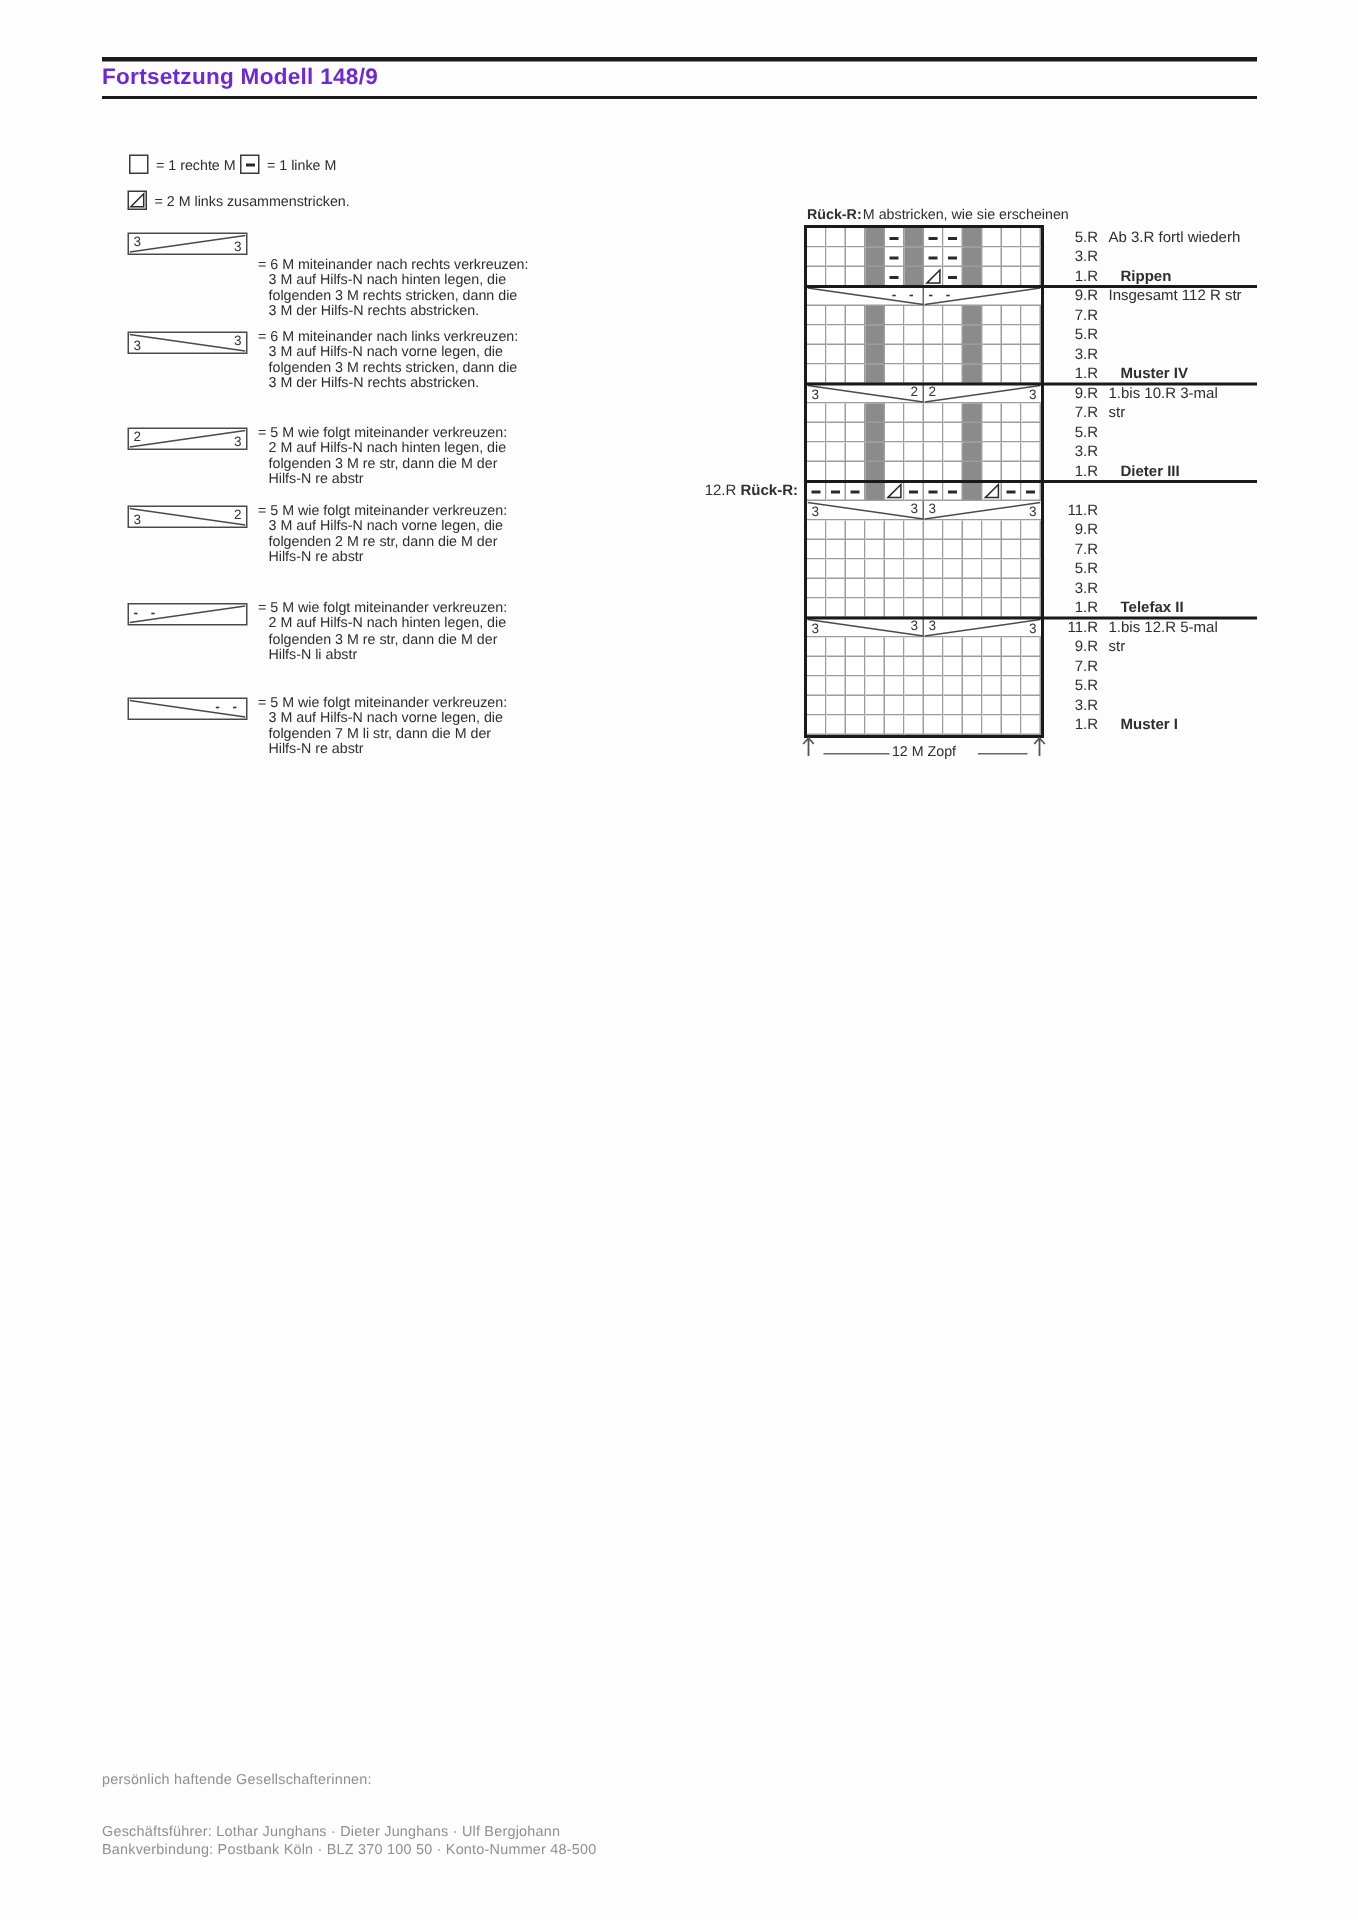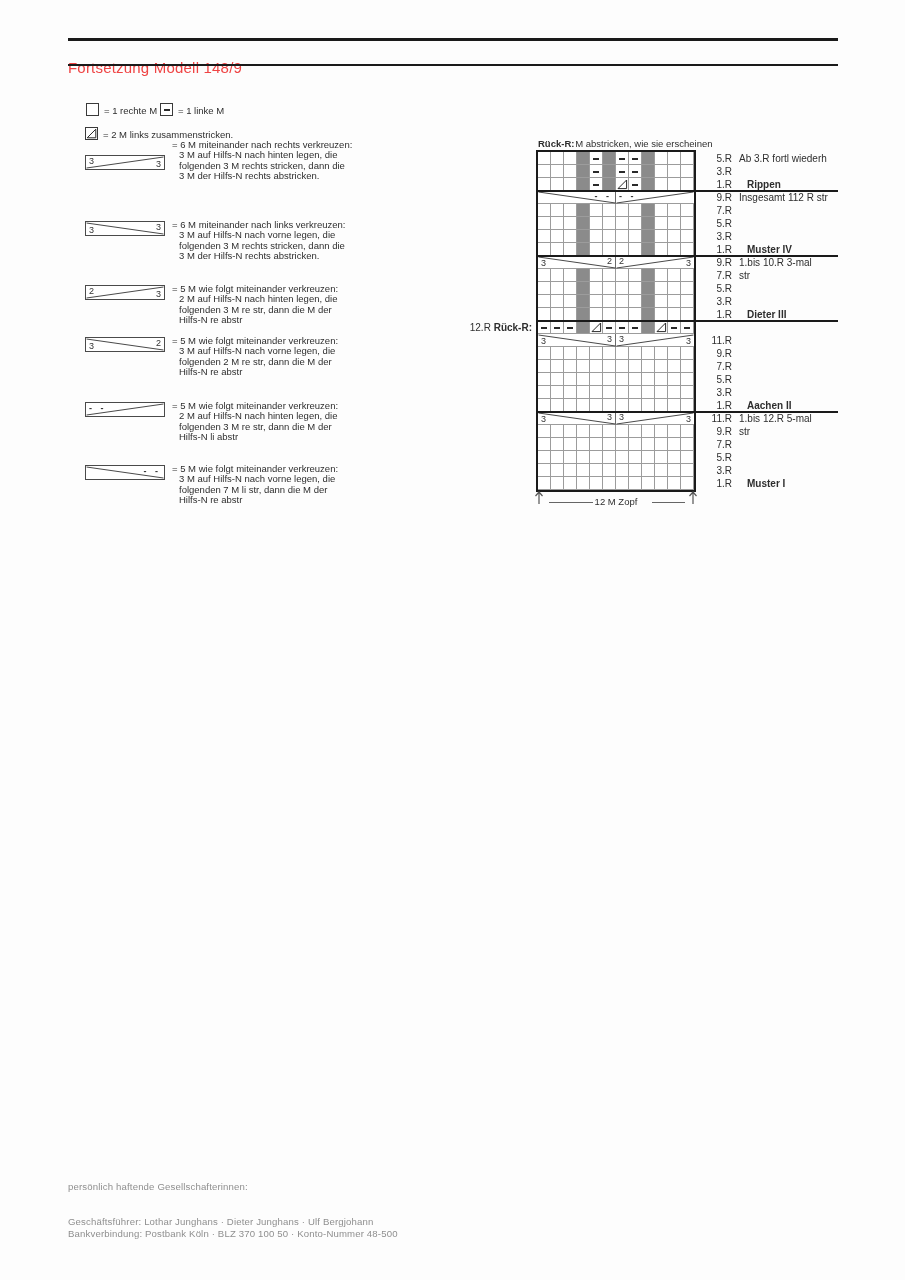--- a/index.html
+++ b/index.html
@@ -11,21 +11,21 @@
     --footer:#8f8f8f;
   }
   html,body{margin:0;padding:0;background:#e9e9e9;}
   #page{
     position:relative;width:905px;height:1280px;background:#fdfdfd;
     font-family:"Liberation Sans", sans-serif;color:var(--ink);overflow:hidden;
   }
   .rule{position:absolute;left:68px;width:770px;background:var(--line);}
   #rule-top{top:38px;height:3px;}
   #rule-under{top:64px;height:2px;}
-  #title{position:absolute;left:68px;top:59px;margin:0;font-size:15px;font-weight:normal;letter-spacing:.2px;color:#ef4444;}
+  #title{position:absolute;left:68px;top:43px;margin:0;font-size:15px;font-weight:bold;letter-spacing:.2px;color:#6d28d9;}
 
   
   .sym-box{position:absolute;width:13px;height:13px;border:1px solid #3a3a3a;background:#fff;box-sizing:border-box;}
   .purl-bar{position:absolute;left:3px;top:5px;width:6px;height:2px;background:#2a2a2a;}
   .leg-label{position:absolute;font-size:9.5px;line-height:11px;white-space:nowrap;}
   .cab-item-box{position:absolute;left:85px;width:80px;height:15px;border:1px solid #4a4a4a;background:#fff;box-sizing:border-box;}
   .cab-item-box svg{position:absolute;left:0;top:0;}
   .cab-lbl{position:absolute;font-size:9px;line-height:9px;color:#333;}
   .cab-lbl.dash{letter-spacing:3px;font-weight:bold;}
   .leg-text{position:absolute;left:172px;font-size:9.5px;line-height:10.4px;white-space:nowrap;}
@@ -80,21 +80,21 @@
   <div class="leg-label" style="left:103px;top:129px;">= 2 M links zusammenstricken.</div>
 
   <div id="legend-cables">
       <div class="cab-item-box" style="top: 155px;">
         <svg width="78" height="13" viewBox="0 0 78 13">
           <line x1="0.5" y1="12" x2="77.5" y2="1" stroke="#4a4a4a" stroke-width="1"></line>
         </svg>
         <span class="cab-lbl" style="top: 0.5px; left: 3px;">3</span>
         <span class="cab-lbl" style="bottom: 0.5px; right: 3px;">3</span>
       </div>
-      <div class="leg-text" style="top: 140px;">
+      <div class="leg-text" style="top: 172px;">
         <div>= 6 M miteinander nach rechts verkreuzen:</div>
         <div class="cont">3 M auf Hilfs-N nach hinten legen, die</div>
         <div class="cont">folgenden 3 M rechts stricken, dann die</div>
         <div class="cont">3 M der Hilfs-N rechts abstricken.</div>
       </div>
       <div class="cab-item-box" style="top: 221px;">
         <svg width="78" height="13" viewBox="0 0 78 13">
           <line x1="0.5" y1="1" x2="77.5" y2="12" stroke="#4a4a4a" stroke-width="1"></line>
         </svg>
         <span class="cab-lbl" style="bottom: 0.5px; left: 3px;">3</span>
@@ -549,21 +549,21 @@
       <div class="row-label" style="top: 295px;">3.R</div>
       <div class="row-label" style="top: 308px;">1.R</div>
       <div class="row-section" style="top: 308px;">Dieter III</div>
       <div class="sep" style="top: 320px;"></div>
       <div class="row-label" style="top: 334px;">11.R</div>
       <div class="row-label" style="top: 347px;">9.R</div>
       <div class="row-label" style="top: 360px;">7.R</div>
       <div class="row-label" style="top: 373px;">5.R</div>
       <div class="row-label" style="top: 386px;">3.R</div>
       <div class="row-label" style="top: 399px;">1.R</div>
-      <div class="row-section" style="top: 399px;">Aachen II</div>
+      <div class="row-section" style="top: 399px;">Telefax II</div>
       <div class="sep" style="top: 411px;"></div>
       <div class="row-label" style="top: 412px;">11.R</div>
       <div class="row-note" style="top: 412px;">1.bis 12.R 5-mal</div>
       <div class="row-label" style="top: 425px;">9.R</div>
       <div class="row-note" style="top: 425px;">str</div>
       <div class="row-label" style="top: 438px;">7.R</div>
       <div class="row-label" style="top: 451px;">5.R</div>
       <div class="row-label" style="top: 464px;">3.R</div>
       <div class="row-label" style="top: 477px;">1.R</div>
       <div class="row-section" style="top: 477px;">Muster I</div>

